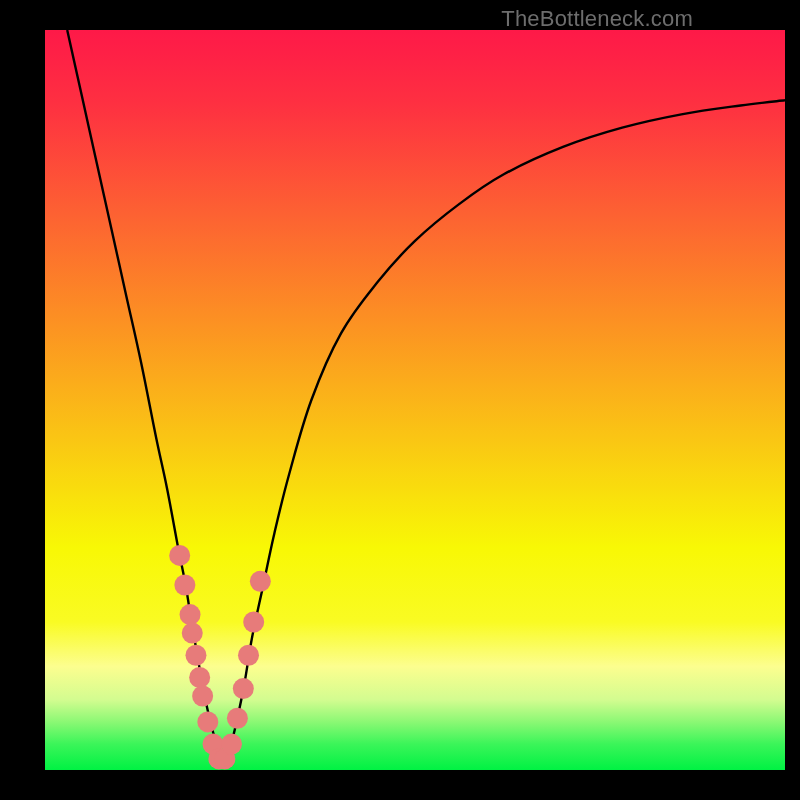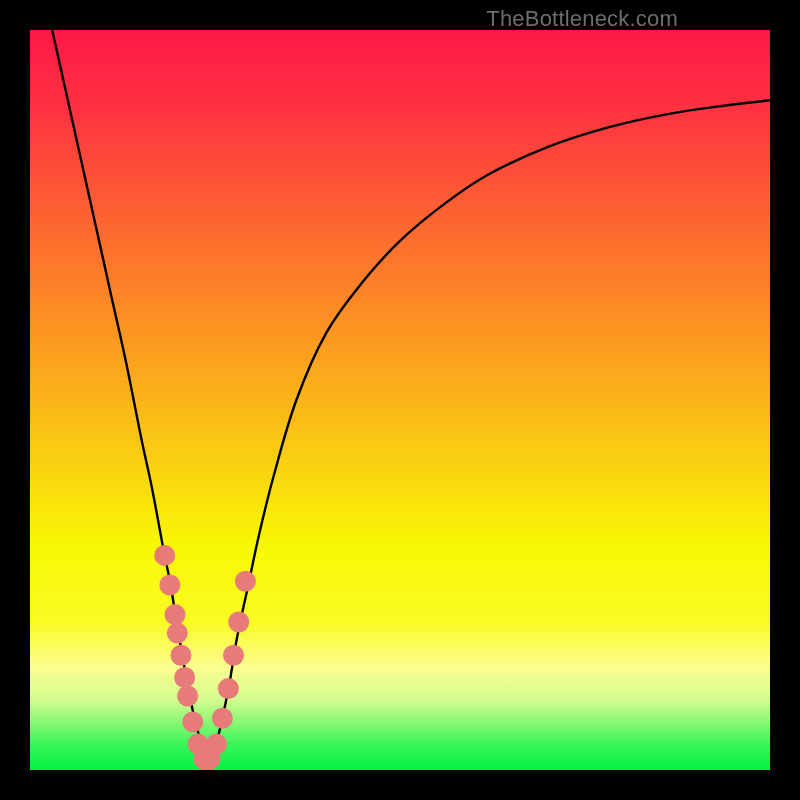--- a/index.html
+++ b/index.html
@@ -9,20 +9,21 @@
     height: 800px;
     overflow: hidden;
     background: #000;
     font-family: Arial, Helvetica, sans-serif;
   }
   .frame {
     position: relative;
     width: 690px;
     height: 800px;
     background: #000;
+    margin-left: 15px;
   }
   .plot {
     position: absolute;
     left: 30px;
     top: 30px;
     width: 740px;
     height: 740px;
     overflow: hidden;
   }
   .gradient {

